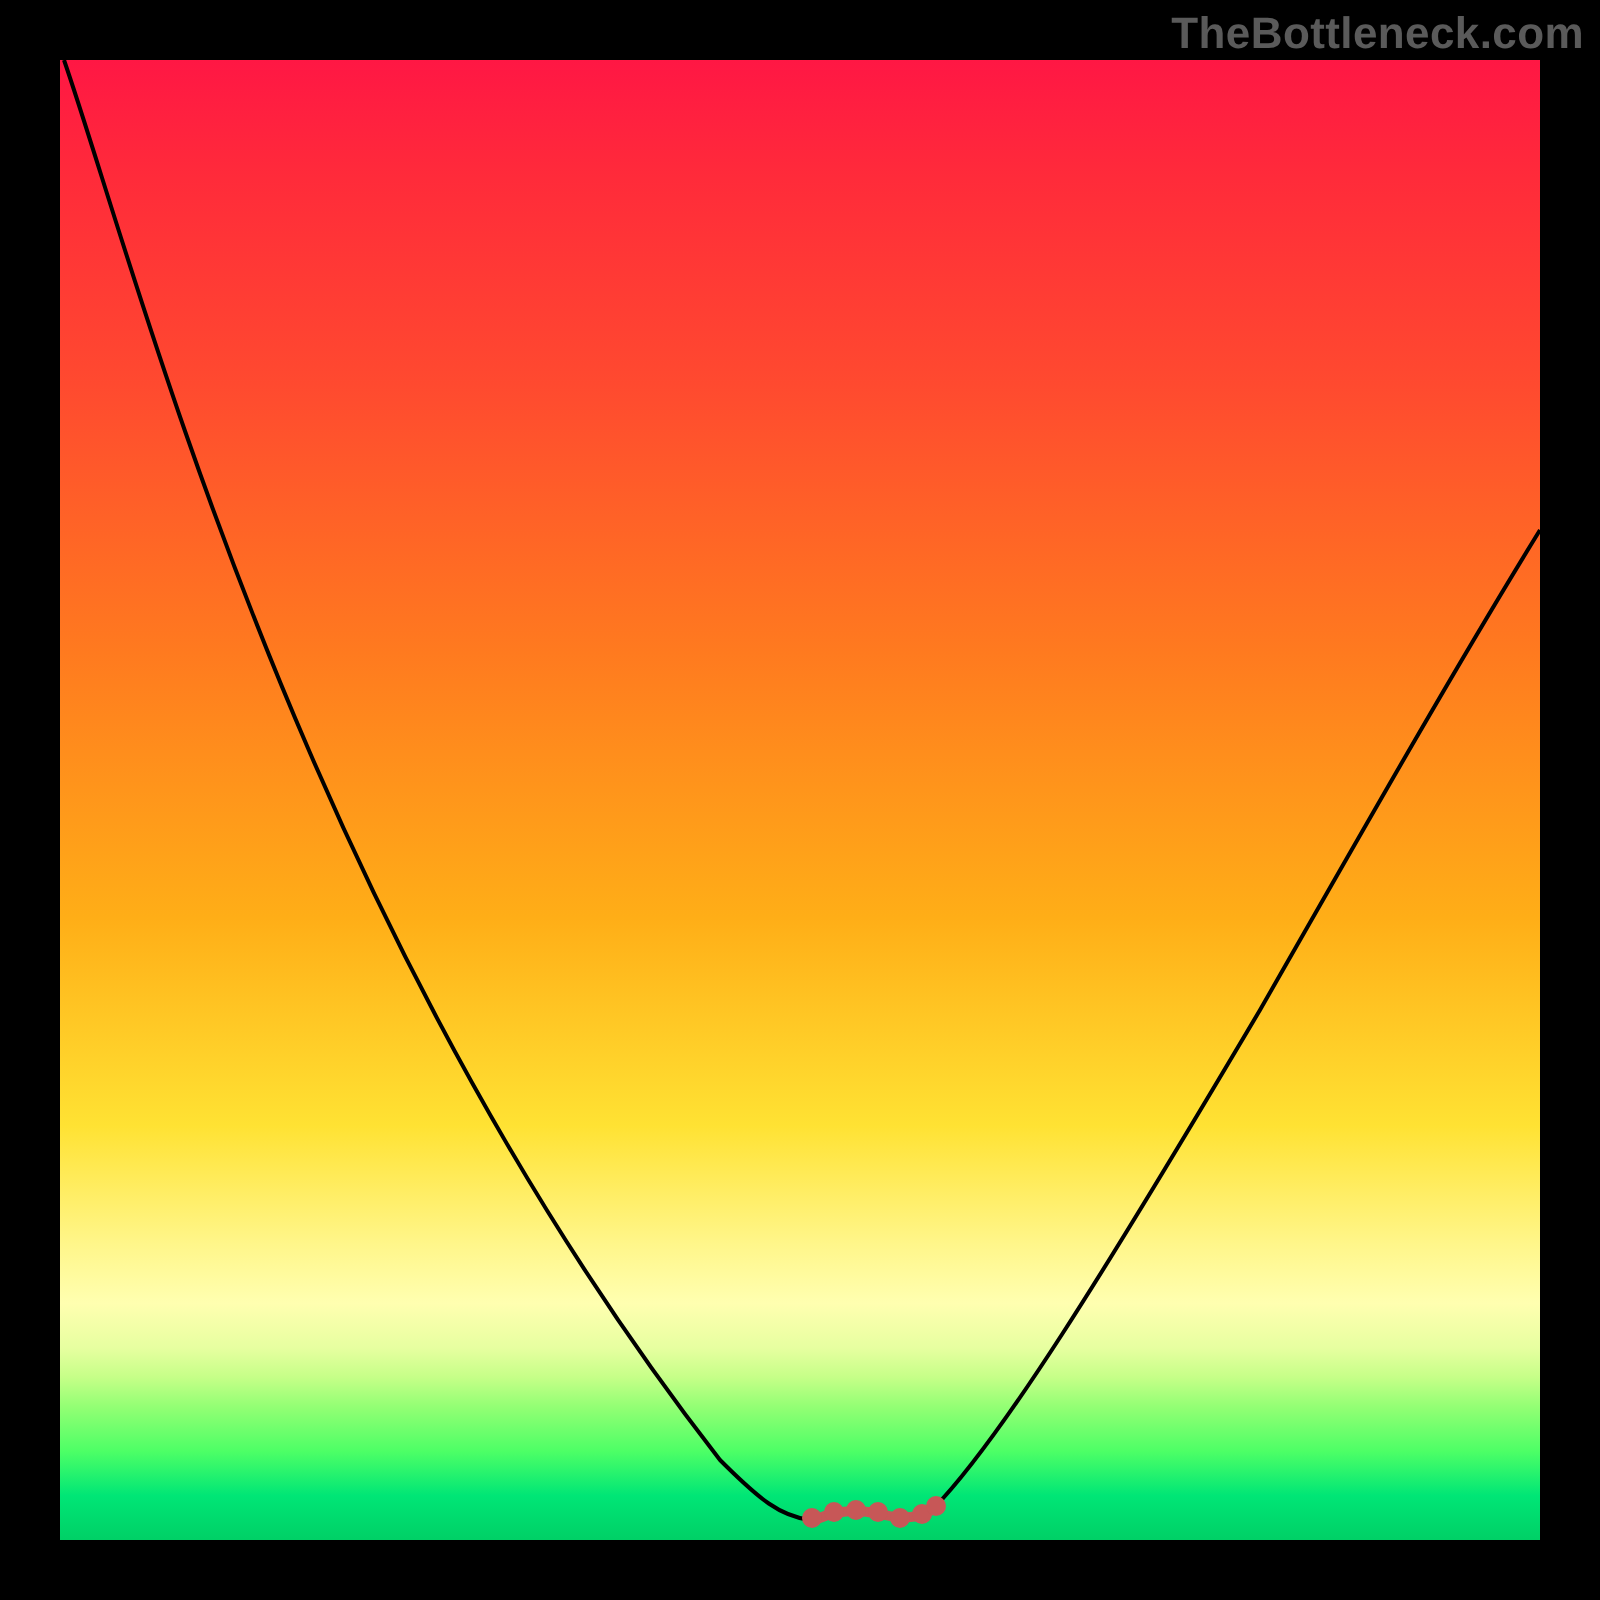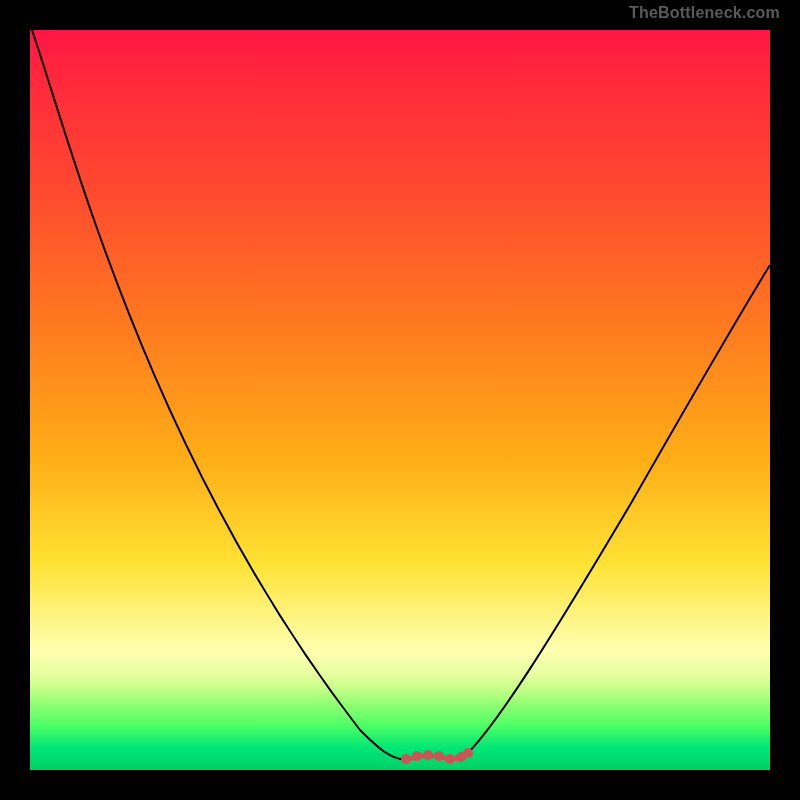--- a/index.html
+++ b/index.html
@@ -38,22 +38,22 @@
       #c6ff88 89%,
       #93ff74 91%,
       #4dff66 94%,
       #00e676 97%,
       #00d066 100%
     );
   }
   .watermark {
     position: absolute;
     top: 4px;
-    right: 20px;
-    font-size: 16px;
+    right: 8px;
+    font-size: 22px;
     font-weight: 600;
     color: #5a5a5a;
     letter-spacing: 0.2px;
     user-select: none;
   }
   svg.curve {
     position: absolute;
     left: 0;
     top: 0;
     width: 740px;

